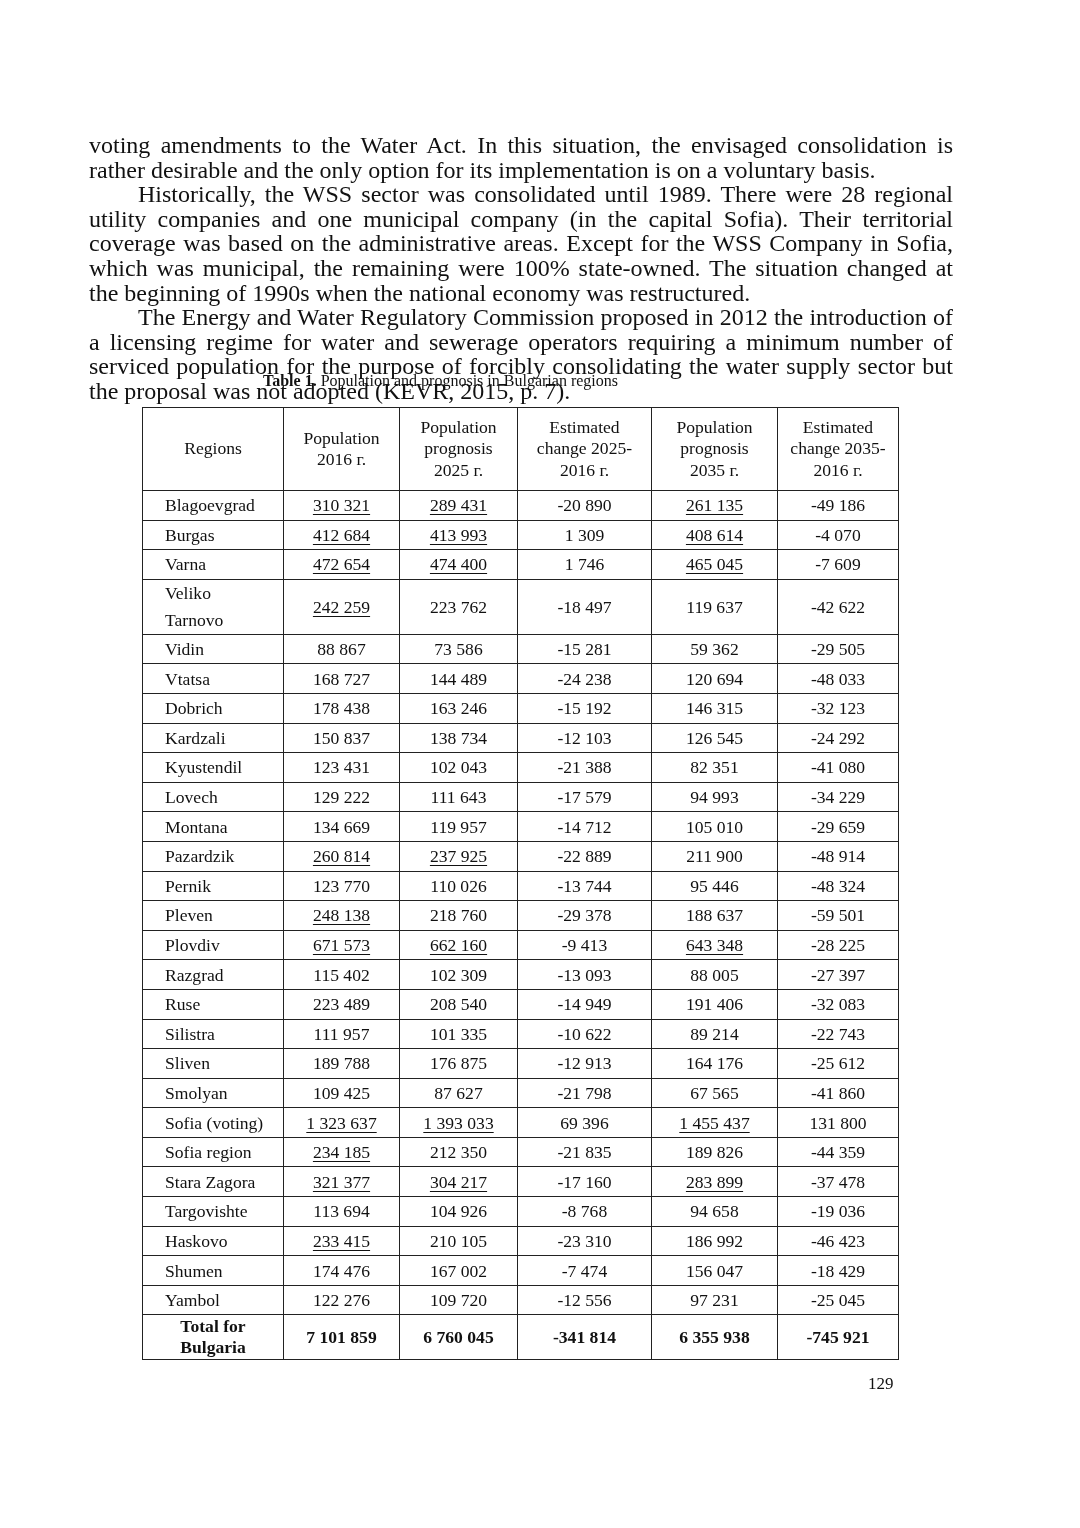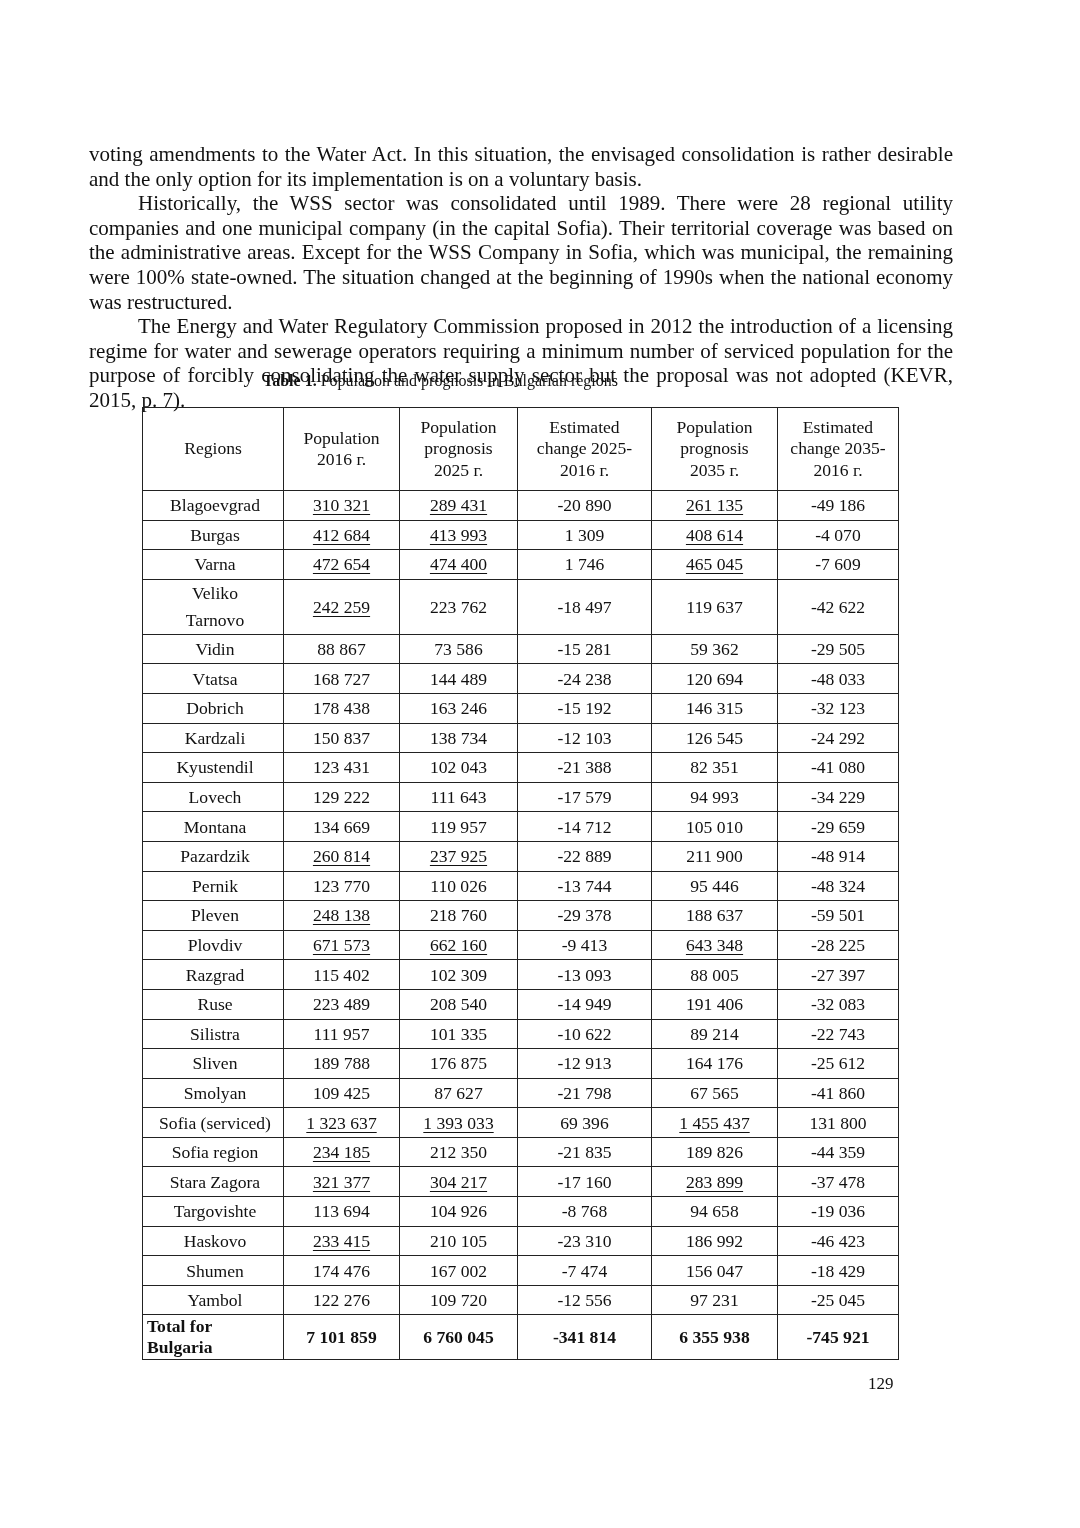--- a/index.html
+++ b/index.html
@@ -1,30 +1,30 @@
 <!DOCTYPE html>
 <html><head>
 <meta charset="utf-8">
 <style>
   html, body { margin:0; padding:0; background:#ffffff; }
   body { width:1080px; height:1528px; position:relative; font-family:"Liberation Serif", serif; color:#111; }
-  .para-block { position:absolute; left:89px; top:142px; width:864px; font-size:21px; line-height:24.6px; text-align:justify; }
+  .para-block { position:absolute; left:89px; top:133px; width:864px; font-size:24px; line-height:24.6px; text-align:justify; }
   .para-block p { margin:0; }
   .para-block p.indent { text-indent:49px; }
   .caption { position:absolute; left:0; width:881px; top:372px; text-align:center; font-size:16px; }
   .caption b { font-weight:bold; }
   table.data { position:absolute; left:142px; top:407px; border-collapse:collapse; font-size:17.6px; }
   table.data td, table.data th { border:1.2px solid #222; padding:0 4px; font-weight:normal; }
   table.data th { height:82px; text-align:center; line-height:21.5px; }
   table.data td { height:28.6px; text-align:center; line-height:20px; }
-  table.data td.region { text-align:center; padding-left:8px; }
+  table.data td.region { text-align:left; padding-left:22px; }
   table.data tr.tall td { height:44px; }
   table.data tr.tall td.region { line-height:27px; }
   table.data tr.total td { height:44px; font-weight:bold; line-height:21px; }
-  table.data tr.total td.region { text-align:left; padding-left:4px; }
+  table.data tr.total td.region { text-align:center; padding-left:4px; }
   .u { text-decoration:underline; text-underline-offset:3px; }
   col.c0 { width:141px; } col.c1 { width:116px; } col.c2 { width:118px; }
   col.c3 { width:134px; } col.c4 { width:126px; } col.c5 { width:121px; }
   .page-num { position:absolute; left:868px; top:1374px; font-size:17px; }
 </style>
 </head>
 <body>
 
 <div class="para-block">
   <p>voting amendments to the Water Act. In this situation, the envisaged consolidation is rather desirable and the only option for its implementation is on a voluntary basis.</p>
@@ -210,21 +210,21 @@
       </tr>
       <tr>
         <td class="region">Smolyan</td>
         <td><span>109 425</span></td>
         <td><span>87 627</span></td>
         <td><span>-21 798</span></td>
         <td><span>67 565</span></td>
         <td><span>-41 860</span></td>
       </tr>
       <tr>
-        <td class="region">Sofia (serviced)</td>
+        <td class="region">Sofia (voting)</td>
         <td><span class="u">1 323 637</span></td>
         <td><span class="u">1 393 033</span></td>
         <td><span>69 396</span></td>
         <td><span class="u">1 455 437</span></td>
         <td><span>131 800</span></td>
       </tr>
       <tr>
         <td class="region">Sofia region</td>
         <td><span class="u">234 185</span></td>
         <td><span>212 350</span></td>

